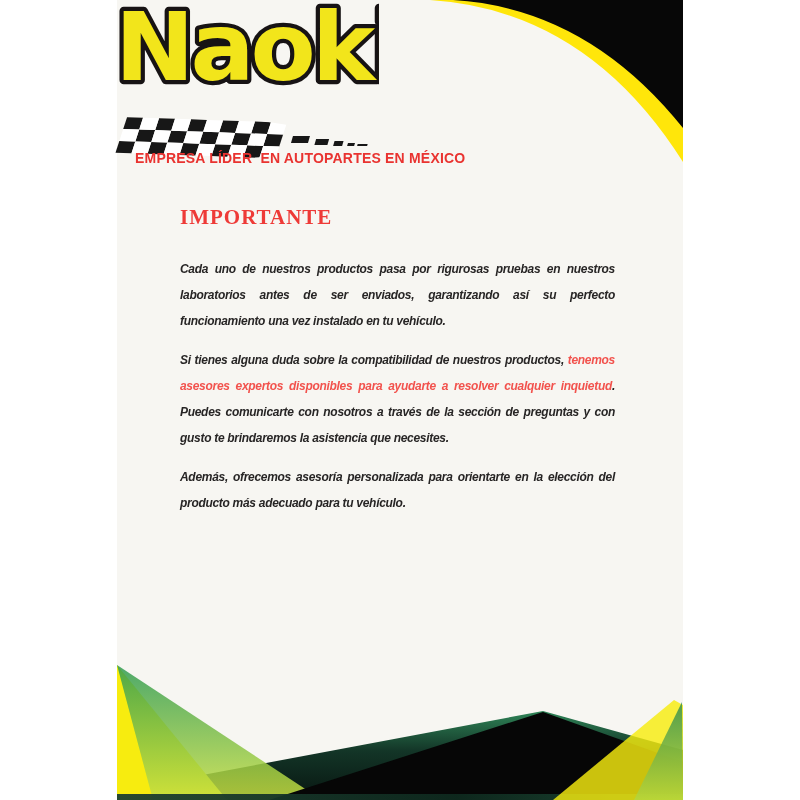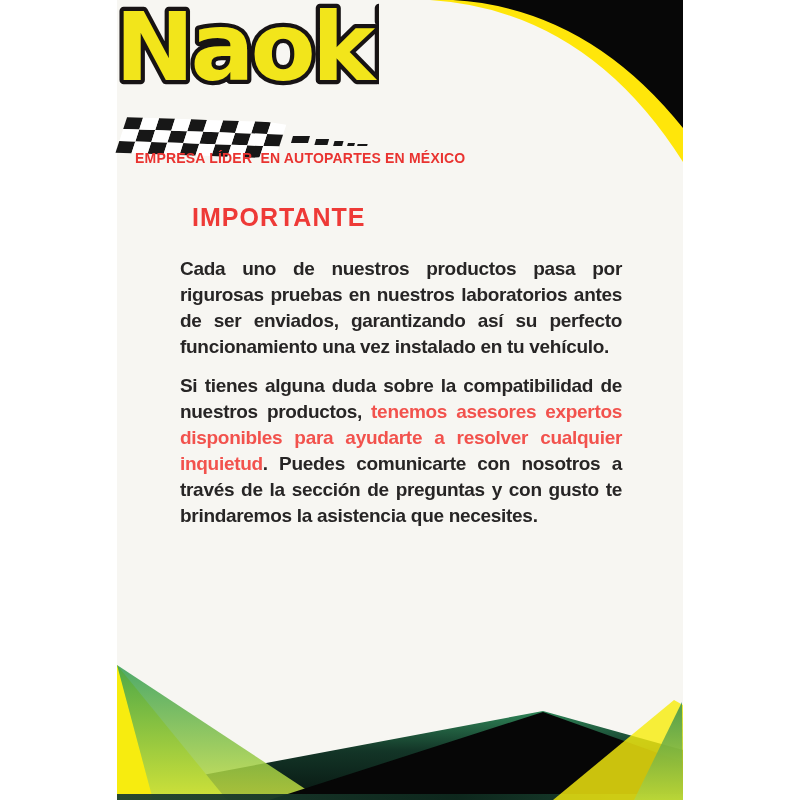--- a/index.html
+++ b/index.html
@@ -32,27 +32,28 @@
   .tagline {
     position:absolute; left:5px; top:150px;
     font-size:14px; font-weight:bold; letter-spacing:0.2px;
     white-space:pre;
     margin-left:13px;
   }
 
   
   .content { position:absolute; left:63px; top:202px; width:450px; }
   .content h1 {
-    margin:0 0 24px 12px;
-    font-size:25px; line-height:30px; font-weight:bold; letter-spacing:1px;
+    margin:0 0 24px 0;
+    font-size:21px; line-height:30px; font-weight:bold; letter-spacing:1px;font-family:Liberation Serif, serif;
   }
   .content p {
-    margin:0 8px 13px 0;
-    font-size:19px; line-height:26px; font-weight:bold; letter-spacing:-0.3px;
+    margin:0 15px 13px 0;
+    font-size:12px; line-height:26px; font-weight:bold; letter-spacing:-0.3px;
     text-align:justify;
+    font-style:italic;
   }
 </style>
 </head>
 <body>
 
 <div class="canvas">
   <div class="design">
 
     <svg class="decor" width="566" height="800" viewBox="0 0 566 800">
       <defs>
@@ -145,16 +146,17 @@
 
     <div class="tagline" style="color: rgb(233, 51, 48);">EMPRESA LÍDER  EN AUTOPARTES EN MÉXICO</div>
 
     <div class="content">
       <h1 style="color: rgb(238, 58, 55);">IMPORTANTE</h1>
 
       <p style="color: rgb(39, 37, 37);">Cada uno de nuestros productos pasa por rigurosas pruebas en nuestros laboratorios antes de ser enviados, garantizando así su perfecto funcionamiento una vez instalado en tu vehículo.</p>
 
       <p style="color: rgb(39, 37, 37);"><span>Si tienes alguna duda sobre la compatibilidad de nuestros productos, </span><span style="color: rgb(242, 82, 77);">tenemos asesores expertos disponibles para ayudarte a resolver cualquier inquietud</span><span>. Puedes comunicarte con nosotros a través de la sección de preguntas y con gusto te brindaremos la asistencia que necesites.</span></p>
 
+      <p style="color: rgb(39, 37, 37);">Además, ofrecemos asesoría personalizada para orientarte en la elección del producto más adecuado para tu vehículo.</p>
     </div>
 
   </div>
 </div>
 
 </body></html>

